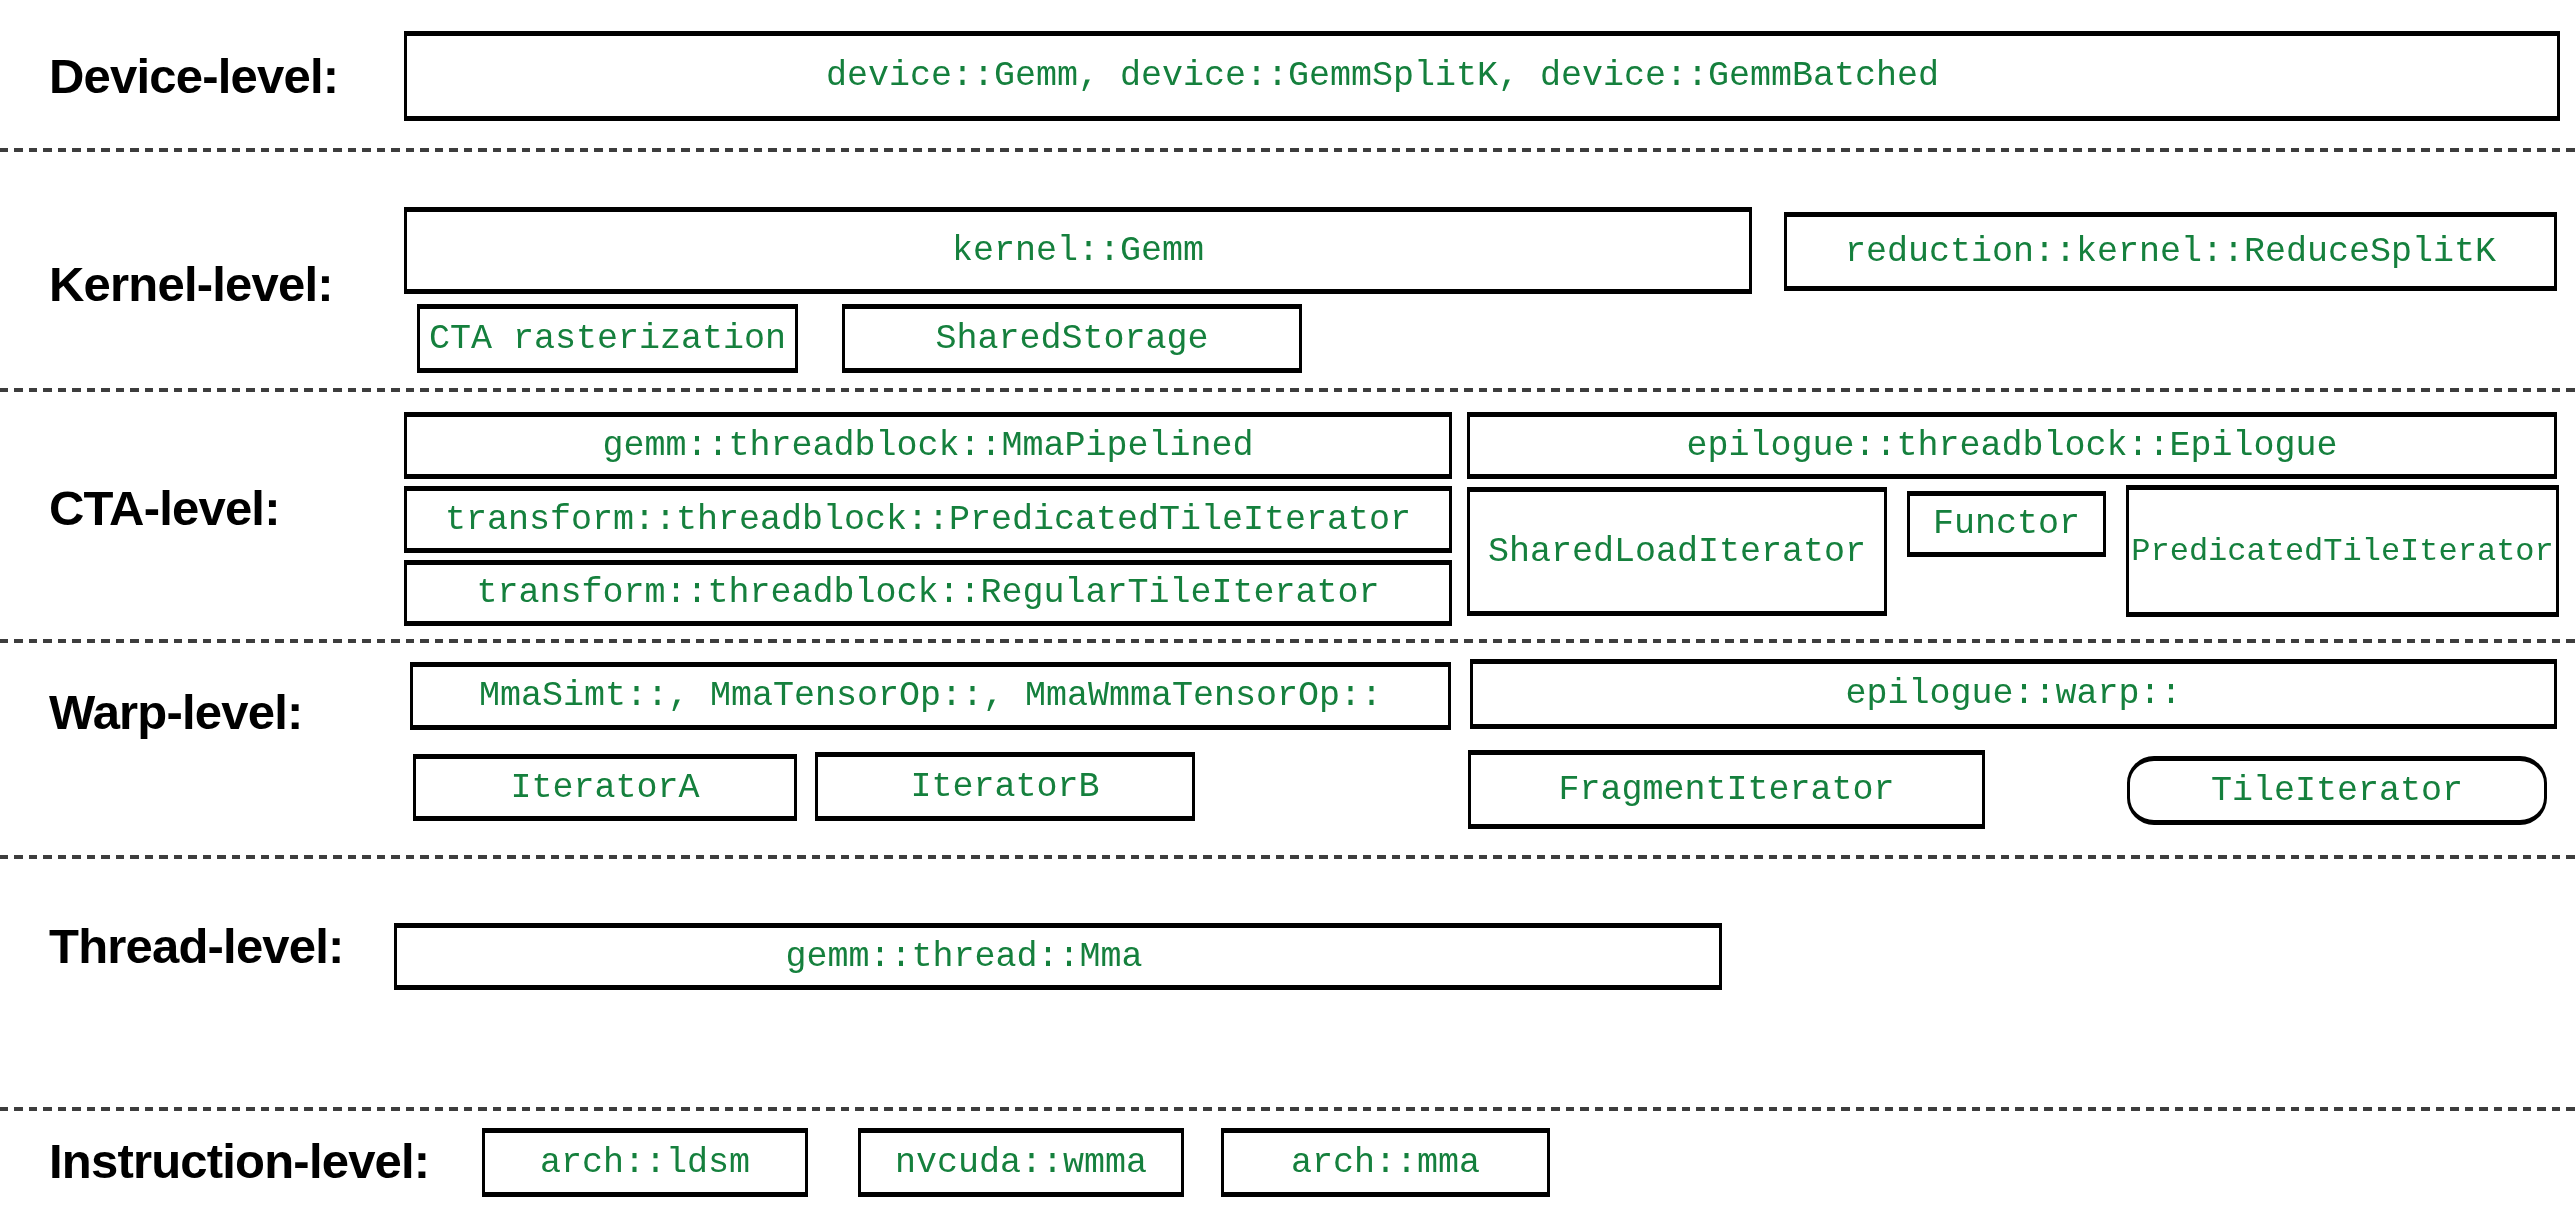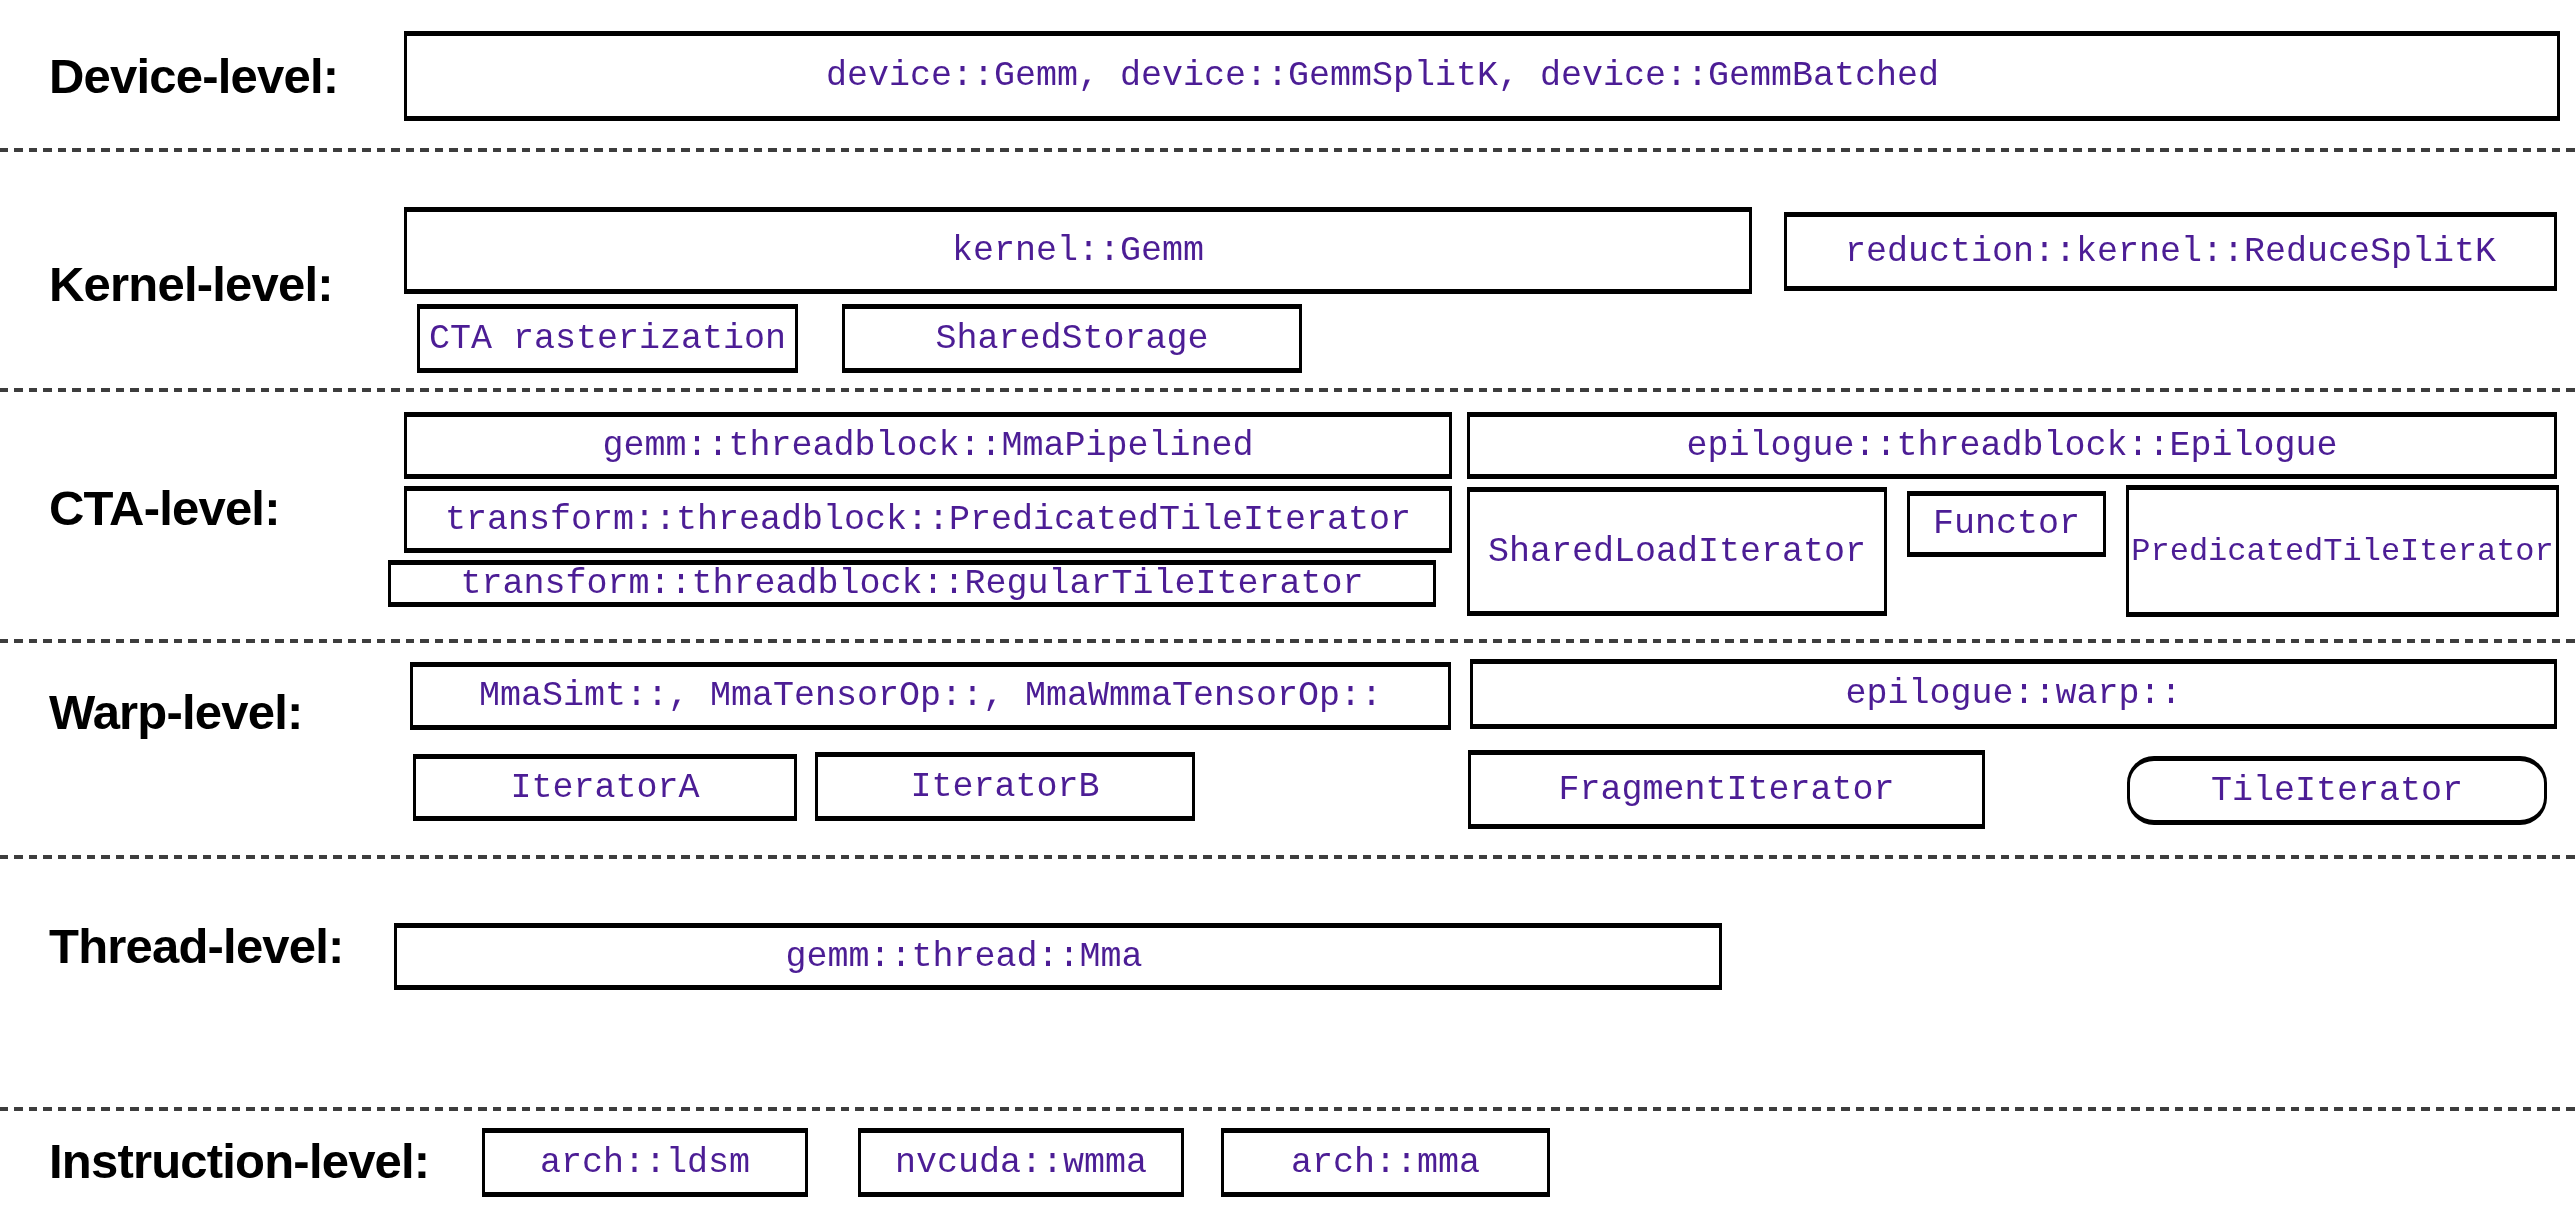--- a/index.html
+++ b/index.html
@@ -26,21 +26,21 @@
     box-sizing: border-box;
     background: #ffffff;
     border: 3.1px solid #000000;
     border-top-width: 5.4px;
     border-bottom-width: 5.4px;
     display: flex;
     align-items: center;
     justify-content: center;
     font-family: "Liberation Mono", "DejaVu Sans Mono", monospace;
     font-size: 35px;
-    color: #4c1d95;
+    color: #15803d;
     white-space: nowrap;
   }
   .box.small-text { font-size: 32px; }
   .box.nudge-left-lg { padding-right: 199px; }
   .box.nudge-left-md { padding-right: 188px; }
   .sep {
     position: absolute;
     left: 0;
     width: 2576px;
     height: 3.8px;
@@ -61,21 +61,21 @@
   <div class="box" style="left:404px; top:207px; width:1348px; height:87px;">kernel::Gemm</div>
   <div class="box" style="left:1784px; top:212px; width:773px; height:79px;">reduction::kernel::ReduceSplitK</div>
   <div class="box" style="left:417px; top:304px; width:381px; height:69px;">CTA rasterization</div>
   <div class="box" style="left:842px; top:304px; width:460px; height:69px;">SharedStorage</div>
 
   <div class="sep" style="top:388px;"></div>
 
   <div class="row-label" style="top:485px;">CTA-level:</div>
   <div class="box" style="left:404px; top:412px; width:1048px; height:67px;">gemm::threadblock::MmaPipelined</div>
   <div class="box" style="left:404px; top:486px; width:1048px; height:67px;">transform::threadblock::PredicatedTileIterator</div>
-  <div class="box" style="left:388px; top:560px; width:1048px; height:47px;">transform::threadblock::RegularTileIterator</div>
+  <div class="box" style="left:404px; top:560px; width:1048px; height:66px;">transform::threadblock::RegularTileIterator</div>
   <div class="box" style="left:1467px; top:412px; width:1090px; height:67px;">epilogue::threadblock::Epilogue</div>
   <div class="box" style="left:1467px; top:487px; width:420px; height:129px;">SharedLoadIterator</div>
   <div class="box" style="left:1907px; top:491px; width:199px; height:66px;">Functor</div>
   <div class="box small-text" style="left:2126px; top:485px; width:433px; height:132px;">PredicatedTileIterator</div>
 
   <div class="sep" style="top:639px;"></div>
 
   <div class="row-label" style="top:689px;">Warp-level:</div>
   <div class="box" style="left:410px; top:662px; width:1041px; height:68px;">MmaSimt::, MmaTensorOp::, MmaWmmaTensorOp::</div>
   <div class="box" style="left:413px; top:754px; width:384px; height:67px;">IteratorA</div>

